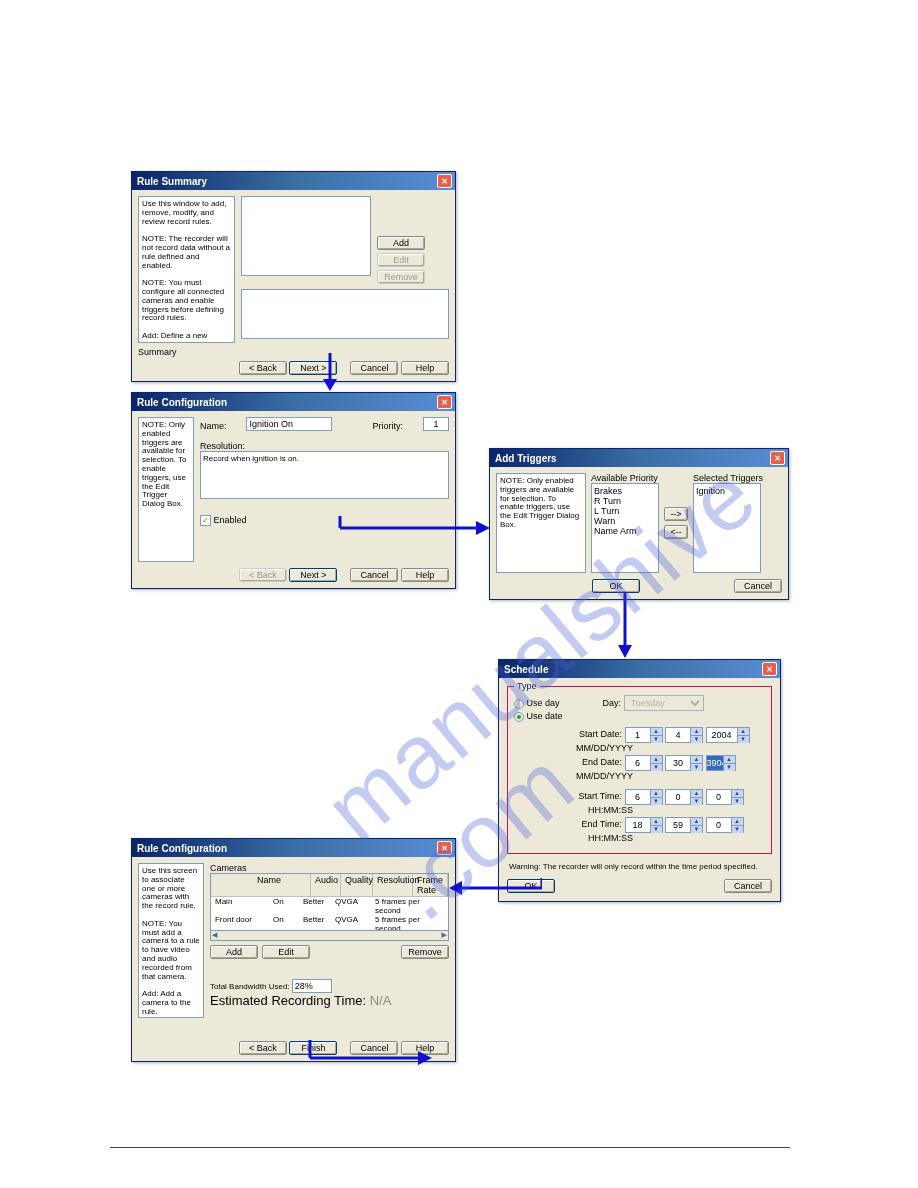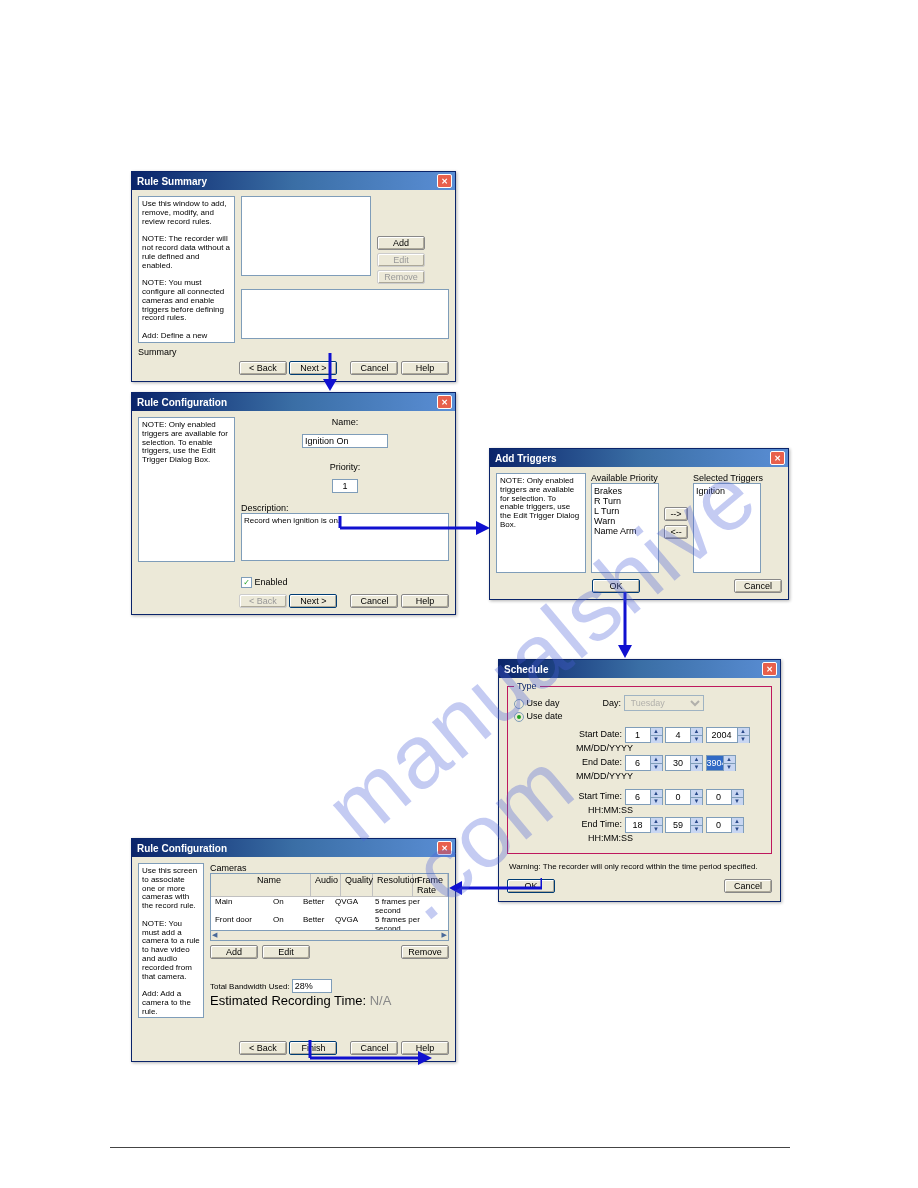--- a/index.html
+++ b/index.html
@@ -85,28 +85,28 @@
 
 <div class="dialog" style="left:131px; top:392px; width:325px;">
   <div class="titlebar">
     <span class="ttl">Rule Configuration</span>
     <span class="close-btn">✕</span>
   </div>
   <div style="padding:6px;">
     <div style="display:flex; gap:6px;">
       <div class="side-note" style="height:145px; white-space:pre-line;">NOTE: Only enabled triggers are available for selection. To enable triggers, use the Edit Trigger Dialog Box.</div>
       <div style="flex:1;">
-        <div style="display:flex; align-items:center; gap:7px;flex-direction:column;">
+        <div style="display:flex; align-items:flex-end; gap:20px;">
           <span class="lbl">Name:</span>
           <input class="txt-input" style="width: 86px;" value="Ignition On">
           <span style="flex:1;"></span>
           <span class="lbl">Priority:</span>
           <input class="txt-input" style="width: 26px; text-align: center;" value="1">
         </div>
-        <div class="lbl" style="margin-top:10px;">Description:</div>
+        <div class="lbl" style="margin-top:10px;">Resolution:</div>
         <div class="whitebox" style="height:48px; padding:2px; font-size:8px;">Record when ignition is on.</div>
         <div style="margin-top:16px;">
           <span class="checkbox">✓</span>
           <span class="lbl">Enabled</span>
         </div>
       </div>
     </div>
     <div style="text-align:right; margin-top:6px;">
       <span class="btn disabled">&lt; Back</span>
       <span class="btn default">Next &gt;</span>

